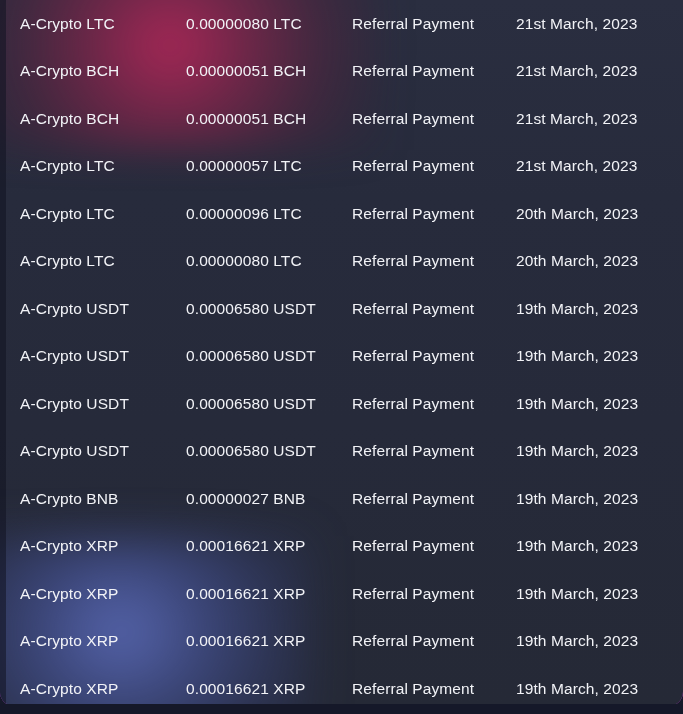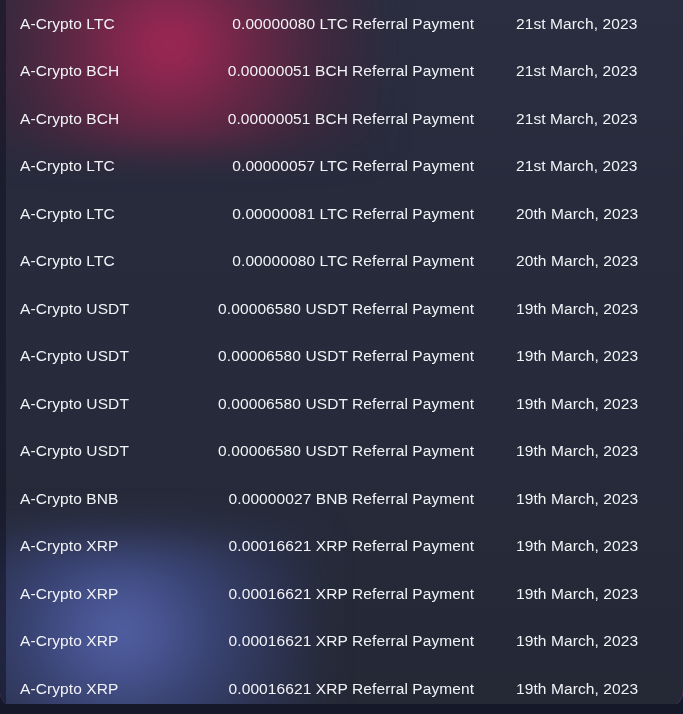--- a/index.html
+++ b/index.html
@@ -126,21 +126,21 @@
     padding: 0;
     vertical-align: middle;
     color: #f2f3f7;
     font-size: 15.5px;
     font-weight: 400;
     letter-spacing: 0.1px;
     white-space: nowrap;
     background: transparent;
   }
   .col-asset   { width: 163px; padding-left: 20px !important; }
-  .col-amount  { width: 162px; padding-left: 3px !important; text-align: right; }
+  .col-amount  { width: 162px; padding-left: 3px !important; }
   .col-type    { width: 160px; padding-left: 4px !important; }
   .col-date    { width: 178px; padding-left: 4px !important; }
 
   .cell-inner {
     display: block;
   }
 </style>
 </head>
 <body>
 
@@ -208,21 +208,21 @@
               </td>
               <td class="col-date">
                 <span class="cell-inner">21st March, 2023</span>
               </td>
             </tr>
             <tr>
               <td class="col-asset">
                 <span class="cell-inner">A-Crypto LTC</span>
               </td>
               <td class="col-amount">
-                <span class="cell-inner">0.00000081 LTC</span>
+                <span class="cell-inner">0.00000096 LTC</span>
               </td>
               <td class="col-type">
                 <span class="cell-inner">Referral Payment</span>
               </td>
               <td class="col-date">
                 <span class="cell-inner">20th March, 2023</span>
               </td>
             </tr>
             <tr>
               <td class="col-asset">

